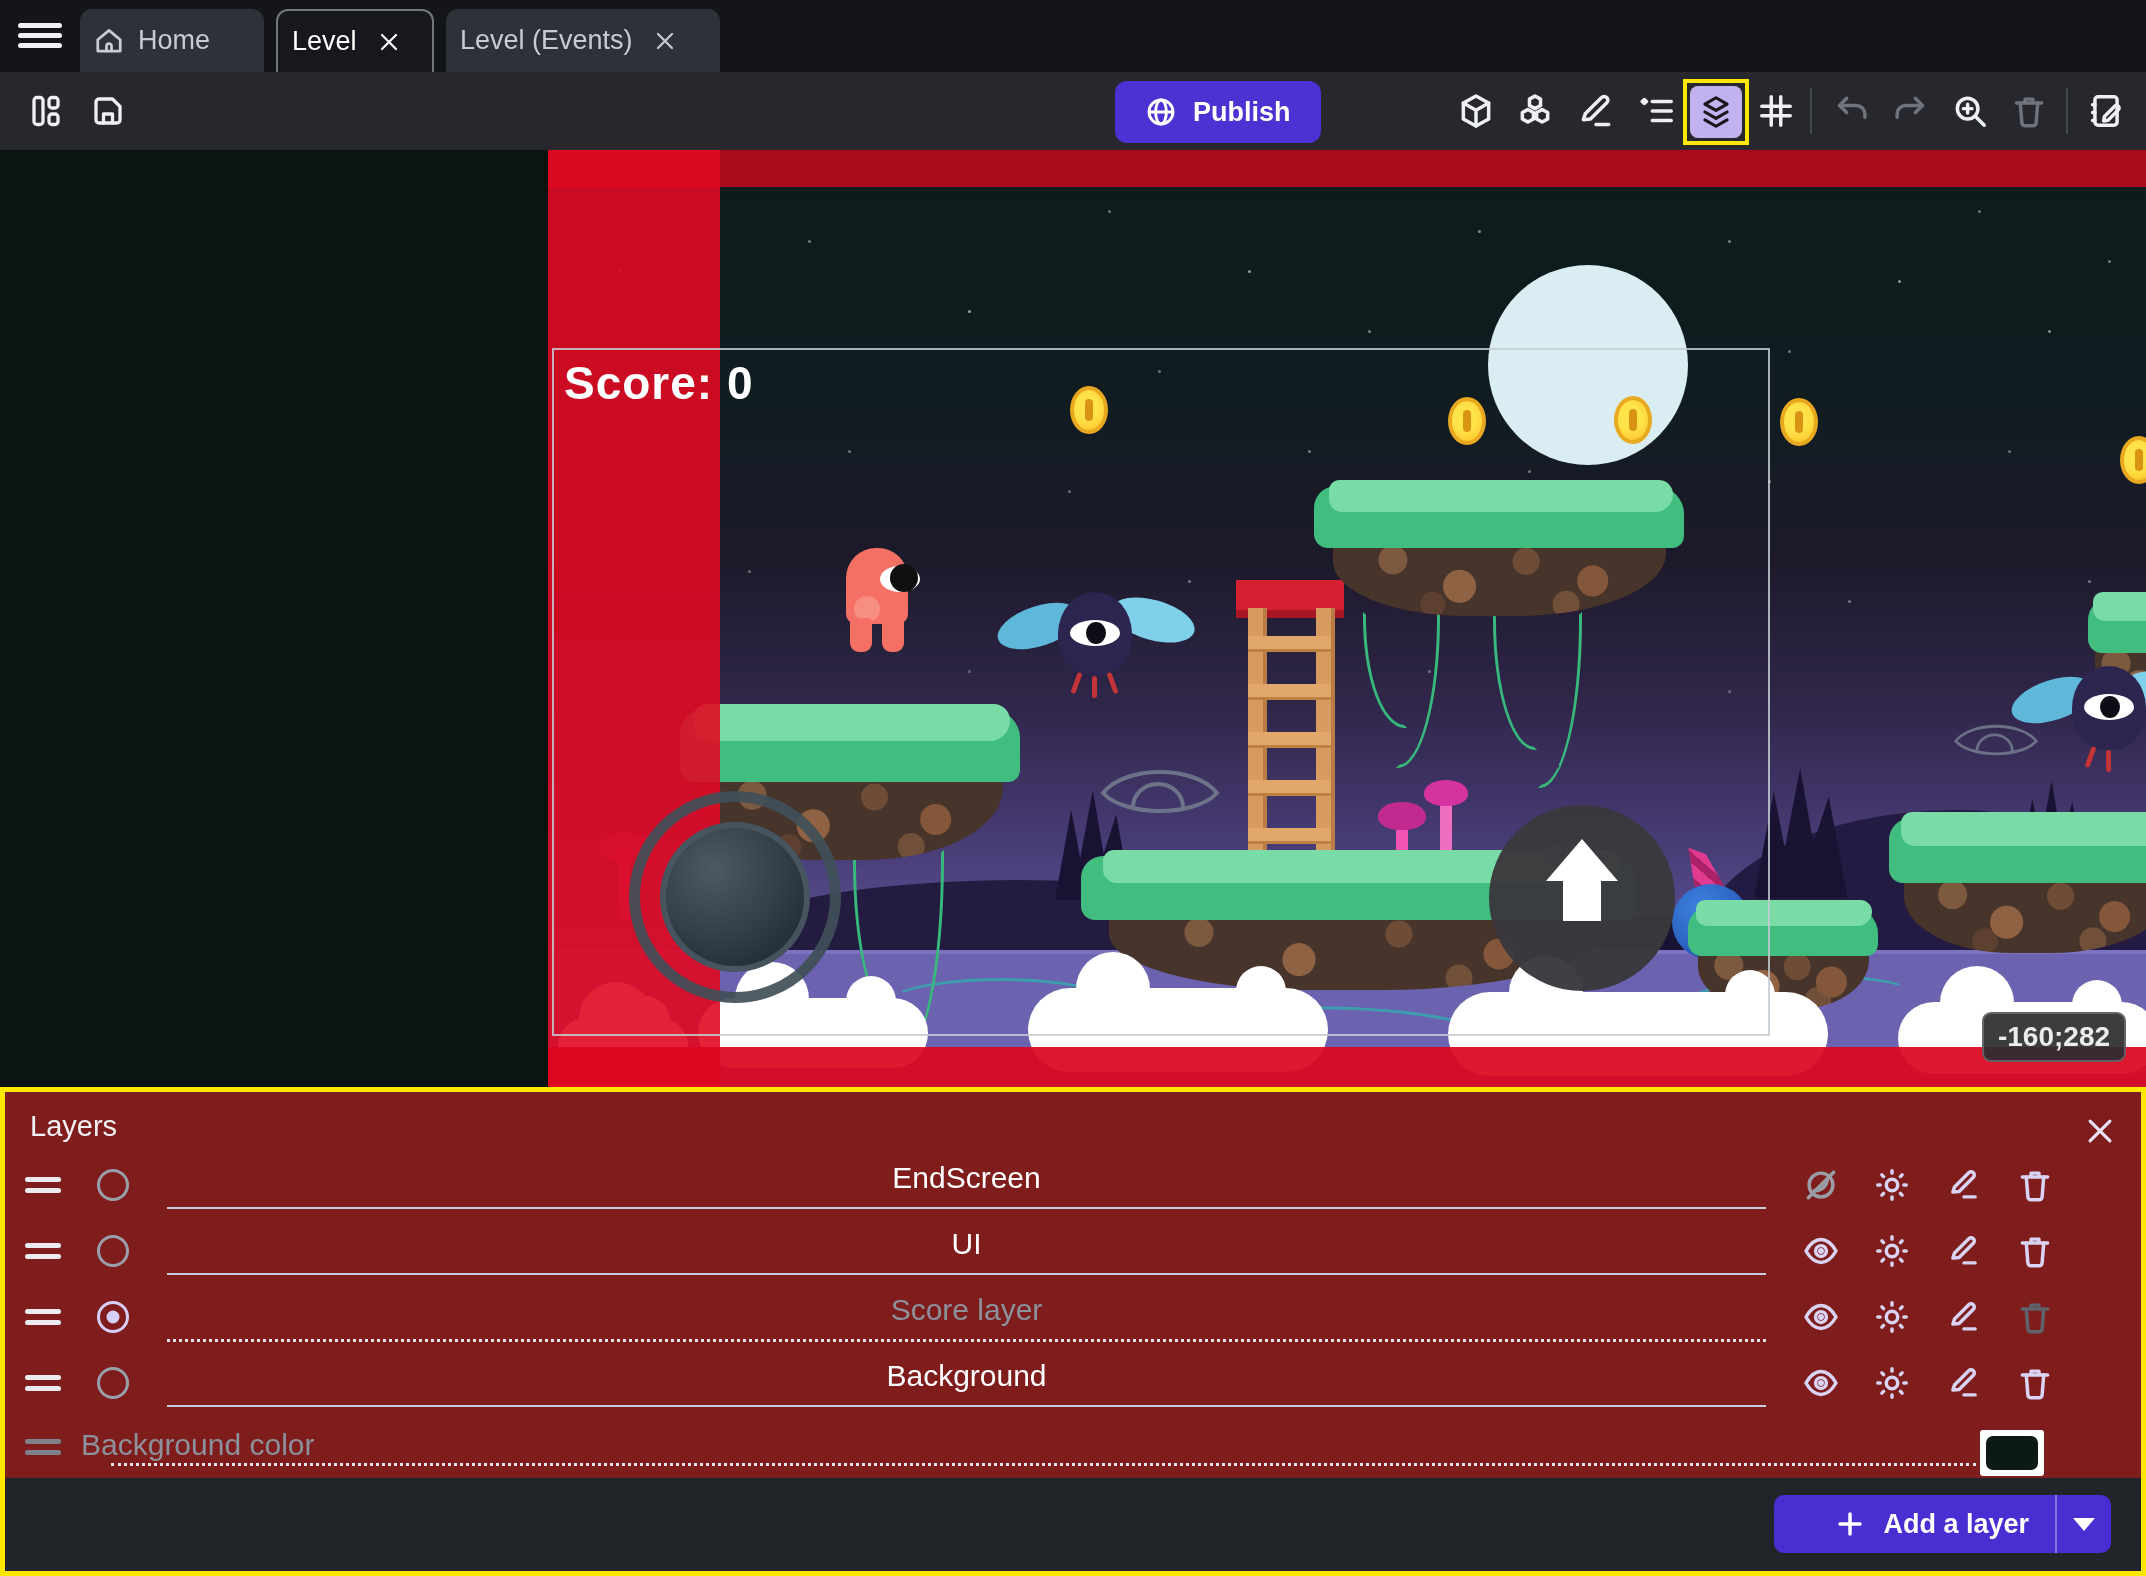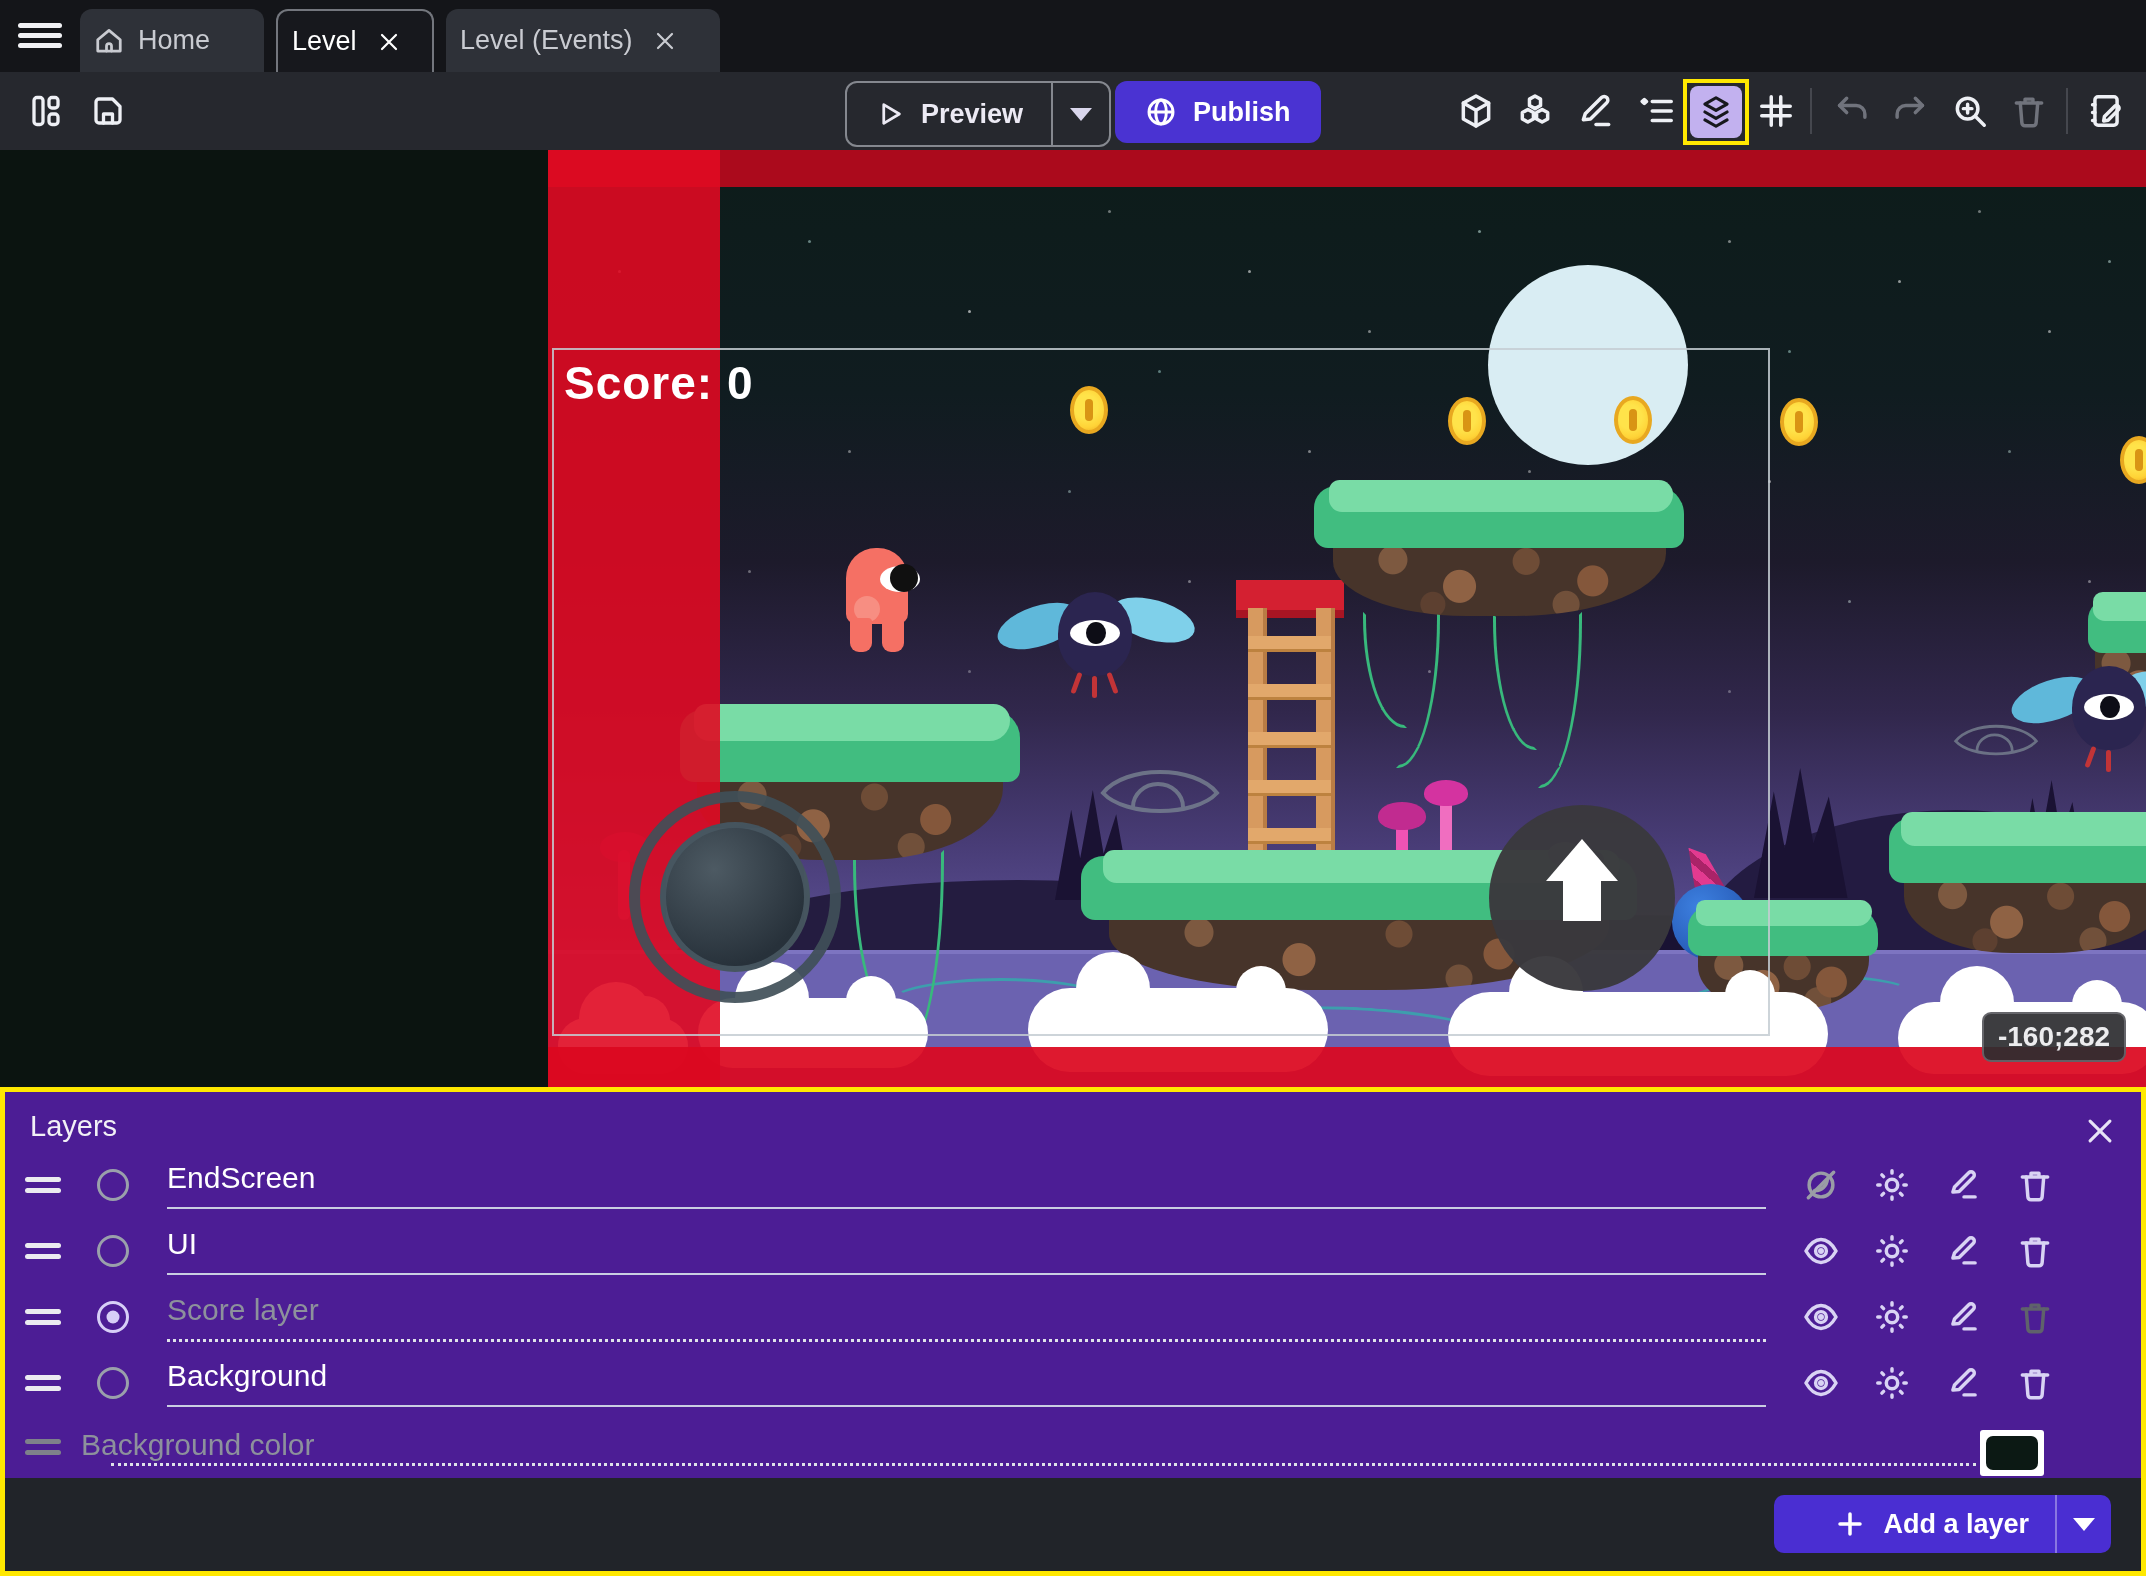--- a/index.html
+++ b/index.html
@@ -131,22 +131,22 @@
 
   .coord-tip{position:absolute;left:1434px;top:862px;width:140px;height:46px;background:rgba(45,45,48,.92);
              border:2px solid rgba(130,130,136,.6);border-radius:9px;display:flex;align-items:center;
              justify-content:center;color:#ececee;font-size:28px;font-weight:bold;}
   .coin{position:absolute;width:38px;height:48px;border-radius:50%;
         background:radial-gradient(circle at 40% 42%,#ffe34a 0 40%,#ffd337 70%,#eaa81f);
         border:4px solid #e8a820;box-sizing:border-box;}
   .coin::after{content:"";position:absolute;left:11px;top:9px;width:8px;height:22px;border-radius:5px;background:#d99414;}
 
   
-  .lpanel{position:absolute;left:0;top:1087px;width:2146px;height:489px;background:#4c1d95;
-          border:5px solid #ffe800;box-sizing:border-box;}
+  .lpanel{position:absolute;left:0;top:1087px;width:2146px;height:489px;background:#7f1d1d;
+          border:5px solid #ffe800;box-sizing:border-box;text-align:center;}
   .lp-title{position:absolute;left:25px;top:18px;color:#f2f1f6;font-size:29px;}
   .lp-close{position:absolute;right:24px;top:22px;width:34px;height:34px;color:#e7e3f6;cursor:pointer;}
   .lrow{position:absolute;left:0;width:2071px;height:66px;display:flex;align-items:center;}
   .handle{width:36px;margin-left:20px;cursor:grab;}
   .handle i{display:block;height:5px;border-radius:3px;background:#ebebf0;margin:6px 0;}
   .handle.dim i{background:#7e818a;}
   .radio{width:26px;height:26px;border:3px solid #9aa0ab;border-radius:50%;margin-left:36px;
          position:relative;cursor:pointer;flex:none;}
   .radio.sel{border-color:#d7cff7;}
   .radio.sel::after{content:"";position:absolute;left:50%;top:50%;transform:translate(-50%,-50%);
@@ -218,34 +218,20 @@
           <rect x="14" y="14" width="6" height="7" rx="2"></rect>
         </svg>
     </div>
     <div class="icon-btn" style="left:84px;">
       <svg class="s" viewBox="0 0 24 24" style="width:36px;height:36px;">
           <path d="M4 6 a2 2 0 0 1 2-2 h9 l5 5 v9 a2 2 0 0 1 -2 2 h-12 a2 2 0 0 1 -2-2 z"></path>
           <path d="M9 20 v-6 h6 v6"></path>
         </svg>
     </div>
 
-    <div class="btn-preview">
-      <div class="bp-main">
-        <span style="width:30px;height:30px;">
-          <svg class="s" viewBox="0 0 24 24">
-              <path d="M7 4.5 L19.5 12 L7 19.5 Z"></path>
-            </svg>
-        </span>
-        <span>Preview</span>
-      </div>
-      <div class="bp-sep"></div>
-      <div class="bp-caret">
-          <span class="caret"></span>
-        </div>
-    </div>
 
     <div class="btn-publish">
       <span style="width:32px;height:32px;">
         <svg class="s" viewBox="0 0 24 24">
             <circle cx="12" cy="12" r="9"></circle>
             <ellipse cx="12" cy="12" rx="4" ry="9"></ellipse>
             <path d="M3.5 12 h17"></path>
           </svg>
       </span>
       <span>Publish</span>

